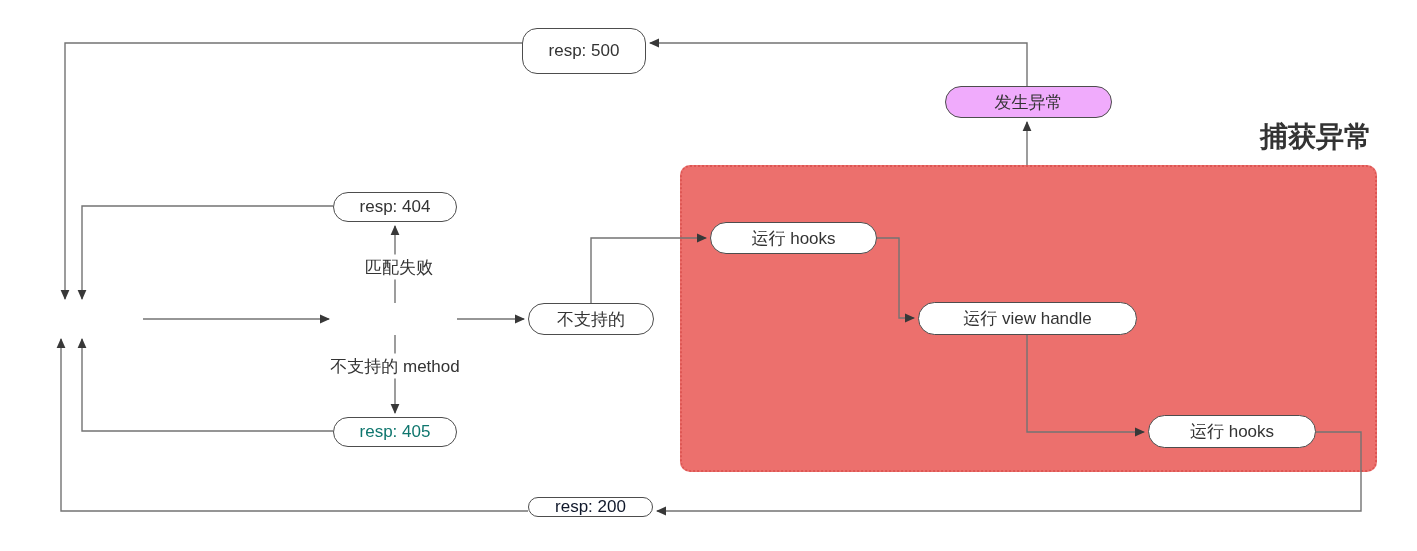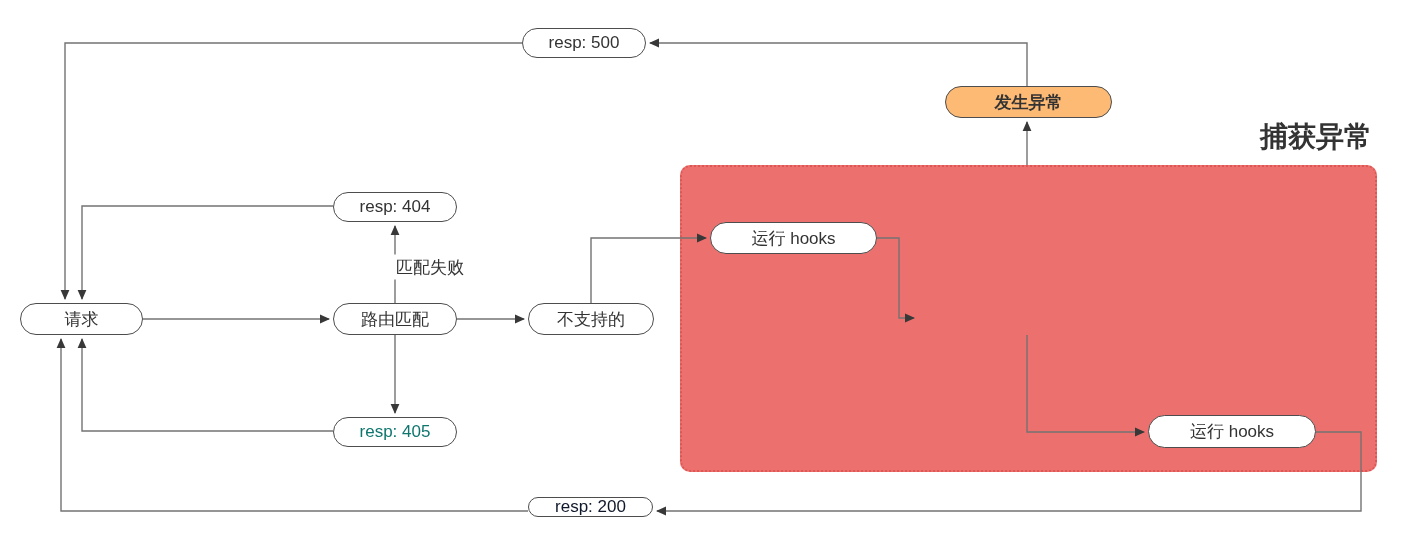--- a/index.html
+++ b/index.html
@@ -63,24 +63,24 @@
       <path d="M395,303 L395,226" fill="none" stroke="#737373" stroke-width="1.4" marker-end="url(#arr)"></path>
       <path d="M395,335 L395,413" fill="none" stroke="#737373" stroke-width="1.4" marker-end="url(#arr)"></path>
       <path d="M457,319 L524,319" fill="none" stroke="#737373" stroke-width="1.4" marker-end="url(#arr)"></path>
       <path d="M591,303 L591,238 L706,238" fill="none" stroke="#737373" stroke-width="1.4" marker-end="url(#arr)"></path>
       <path d="M877,238 L899,238 L899,318 L914,318" fill="none" stroke="#737373" stroke-width="1.4" marker-end="url(#arr)"></path>
       <path d="M1027,335 L1027,432 L1144,432" fill="none" stroke="#737373" stroke-width="1.4" marker-end="url(#arr)"></path>
       <path d="M1316,432 L1361,432 L1361,511 L657,511" fill="none" stroke="#737373" stroke-width="1.4" marker-end="url(#arr)"></path>
       <path d="M1027,165 L1027,122" fill="none" stroke="#737373" stroke-width="1.4" marker-end="url(#arr)"></path>
       <path d="M1027,86 L1027,43 L650,43" fill="none" stroke="#737373" stroke-width="1.4" marker-end="url(#arr)"></path>
     </svg>
-    <div class="node" style="left: 20px; top: 303px; width: 123px; height: 32px; background: rgb(255, 255, 255); border-color: rgb(77, 77, 77); color: rgb(51, 51, 51); border-radius: 16px;">请求</div>
-    <div class="node" style="left: 333px; top: 303px; width: 124px; height: 32px; background: rgb(255, 255, 255); border-color: rgb(77, 77, 77); color: rgb(51, 51, 51); border-radius: 16px;">路由匹配</div>
     <div class="node" style="left: 528px; top: 303px; width: 126px; height: 32px; background: rgb(255, 255, 255); border-color: rgb(77, 77, 77); color: rgb(51, 51, 51); border-radius: 16px;">不支持的</div>
     <div class="node" style="left: 333px; top: 192px; width: 124px; height: 30px; background: rgb(255, 255, 255); border-color: rgb(77, 77, 77); color: rgb(51, 51, 51); border-radius: 15px;">resp: 404</div>
     <div class="node" style="left: 333px; top: 417px; width: 124px; height: 30px; background: rgb(255, 255, 255); border-color: rgb(77, 77, 77); color: #0f766e; border-radius: 15px;">resp: 405</div>
-    <div class="node" style="left: 522px; top: 28px; width: 124px; height: 30px; background: rgb(255, 255, 255); border-color: rgb(77, 77, 77); color: rgb(51, 51, 51); border-radius: 15px;">resp: 500</div>
+    <div class="node" style="left: 522px; top: 28px; width: 124px; height: 46px; background: rgb(255, 255, 255); border-color: rgb(77, 77, 77); color: rgb(51, 51, 51); border-radius: 15px;">resp: 500</div>
     <div class="node" style="left: 528px; top: 497px; width: 125px; height: 20px; background: rgb(255, 255, 255); border-color: rgb(77, 77, 77); color: #0f172a; border-radius: 15px;">resp: 200</div>
-    <div class="node" style="left: 945px; top: 86px; width: 167px; height: 32px; background: #fdba74; border-color: rgb(77, 77, 77); color: rgb(51, 51, 51); border-radius: 16px; font-weight: bold;">发生异常</div>
+    <div class="node" style="left: 945px; top: 86px; width: 167px; height: 32px; background: #f0abfc; border-color: rgb(77, 77, 77); color: rgb(51, 51, 51); border-radius: 16px;">发生异常</div>
     <div class="node" style="left: 710px; top: 222px; width: 167px; height: 32px; background: rgb(255, 255, 255); border-color: rgb(77, 77, 77); color: rgb(51, 51, 51); border-radius: 16px;">运行 hooks</div>
+    <div class="node" style="left: 918px; top: 302px; width: 219px; height: 33px; background: rgb(255, 255, 255); border-color: rgb(77, 77, 77); color: rgb(51, 51, 51); border-radius: 16.5px;">运行 view handle</div>
     <div class="node" style="left: 1148px; top: 415px; width: 168px; height: 33px; background: rgb(255, 255, 255); border-color: rgb(77, 77, 77); color: rgb(51, 51, 51); border-radius: 16.5px;">运行 hooks</div>
-    <div class="edge-label" style="left: 399px; top: 267px; margin-left: 31px;">匹配失败</div>
+    <div class="edge-label" style="left: 399px; top: 267px;">匹配失败</div>
+    <div class="edge-label" style="left: 395px; top: 366px;">不支持的 method</div>
   </div>
 
 </body></html>

